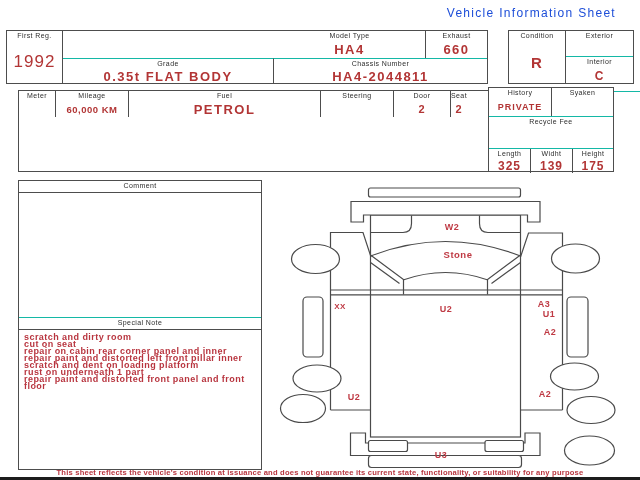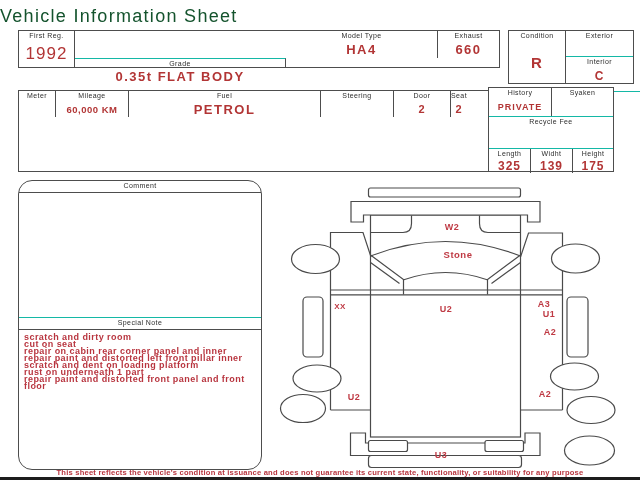--- a/index.html
+++ b/index.html
@@ -19,22 +19,22 @@
   }
   .val{
     flex:1 1 auto;display:flex;align-items:center;justify-content:center;
     color:#b23535;font-weight:bold;letter-spacing:1px;white-space:nowrap;
   }
   .v17{font-size:17px;} .v14{font-size:14px;letter-spacing:1.5px;}
   .v13{font-size:13px;letter-spacing:1.5px;} .v12{font-size:12px;}
   .v11{font-size:11px;} .v10{font-size:9.5px;letter-spacing:.5px;}
   .v15{font-size:15px;} .v9{font-size:9px;letter-spacing:1px;}
   .title{
-    left:0;top:6px;width:616px;text-align:left;color:#14532d;
-    font-size:18px;letter-spacing:1.3px;font-weight:400;
+    left:0;top:6px;width:616px;text-align:right;color:#1d4ed8;
+    font-size:12px;letter-spacing:1.3px;font-weight:400;
   }
   .notes{
     padding:4px 2px 0 5px;color:#b8353f;font-size:9px;font-weight:bold;
     line-height:7px;letter-spacing:.45px;
   }
   .notes div{margin:0 0 0 0;}
   .disclaimer{
     left:0;top:468px;width:640px;text-align:center;color:#b8353f;
     font-size:7.6px;font-weight:bold;letter-spacing:.2px;white-space:nowrap;
   }
@@ -42,36 +42,40 @@
   svg text{
     font-family:"Liberation Sans",sans-serif;font-weight:bold;
     fill:#bf3a44;font-size:9px;text-anchor:middle;letter-spacing:.5px;
   }
 </style>
 </head>
 <body>
 
 <div class="abs title">Vehicle Information Sheet</div>
 
-<div class="abs box" style="left:18px;top:30px;width:482px;height:38px;display:grid;grid-template-columns:56px 211px 152px 1fr;grid-template-rows:27px 1fr;">
+<div class="abs box" style="left:6px;top:30px;width:482px;height:54px;display:grid;grid-template-columns:56px 211px 152px 1fr;grid-template-rows:27px 1fr;">
   <div class="cell br" style="grid-column:1;grid-row:1/3">
     <div class="hd">First Reg.</div>
     <div class="val v17" style="font-weight:400">1992</div>
   </div>
   <div class="cell br" style="grid-column:3;grid-row:1">
     <div class="hd">Model Type</div>
     <div class="val v13">HA4</div>
   </div>
   <div class="cell" style="grid-column:4;grid-row:1">
     <div class="hd">Exhaust</div>
     <div class="val v13">660</div>
   </div>
   <div class="cell br bt" style="grid-column:2;grid-row:2">
     <div class="hd">Grade</div>
     <div class="val v13">0.35t FLAT BODY</div>
+  </div>
+  <div class="cell bt" style="grid-column:3/5;grid-row:2">
+    <div class="hd">Chassis Number</div>
+    <div class="val v13">HA4-2044811</div>
   </div>
 </div>
 
 <div class="abs box" style="left:508px;top:30px;width:126px;height:54px;display:grid;grid-template-columns:57px 1fr;">
   <div class="cell br">
     <div class="hd">Condition</div>
     <div class="val v15">R</div>
   </div>
   <div class="cell">
     <div class="hd" style="height:11px">Exterior</div>
@@ -163,21 +167,21 @@
       <div class="hd">Widht</div>
       <div class="val v12">139</div>
     </div>
     <div class="cell">
       <div class="hd">Height</div>
       <div class="val v12">175</div>
     </div>
   </div>
 </div>
 
-<div class="abs box" style="left:18px;top:180px;width:244px;height:290px;display:flex;flex-direction:column;border-radius:14px;">
+<div class="abs box" style="left:18px;top:180px;width:244px;height:290px;display:flex;flex-direction:column;">
   <div class="hd bb" style="height:11px;flex:0 0 auto;">Comment</div>
   <div style="flex:1 1 auto;color:#b23535;font-size:9px;padding:3px;"></div>
   <div class="hd bt bb" style="height:11px;flex:0 0 auto;">Special Note</div>
   <div class="notes" style="flex:0 0 135px;">
     <div>scratch and dirty room</div>
     <div>cut on seat</div>
     <div>repair on cabin rear corner panel and inner</div>
     <div>repair paint and distorted left front pillar inner</div>
     <div>scratch and dent on loading platform</div>
     <div>rust on underneath 1 part</div>

